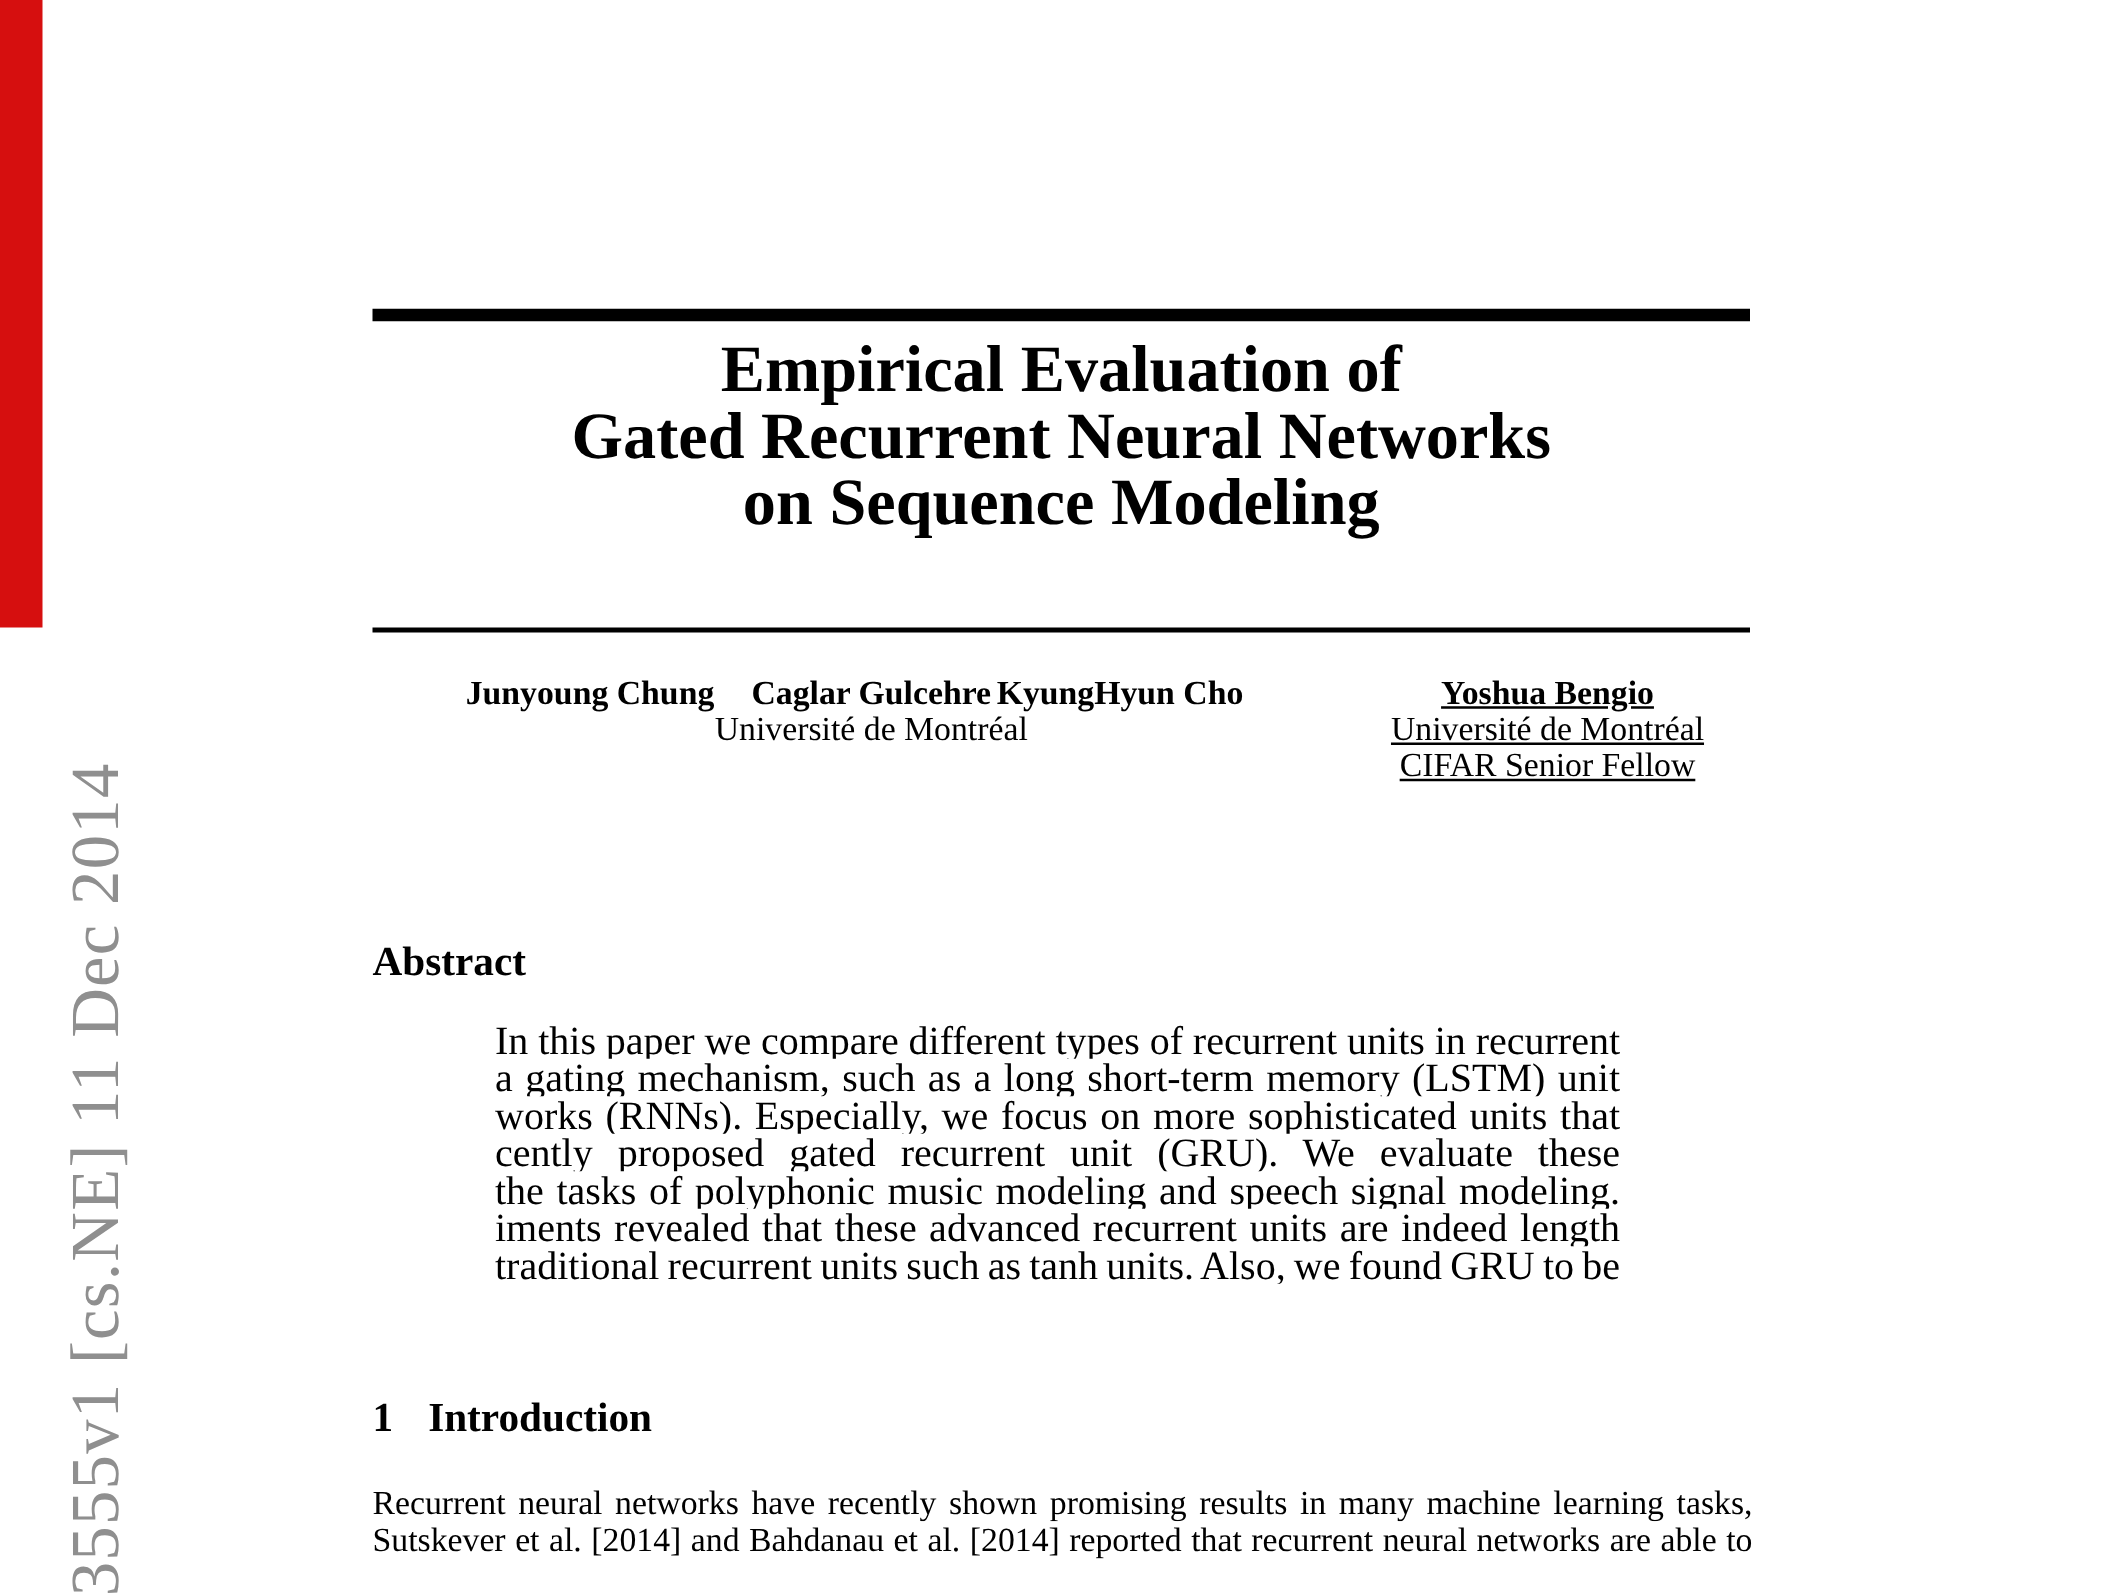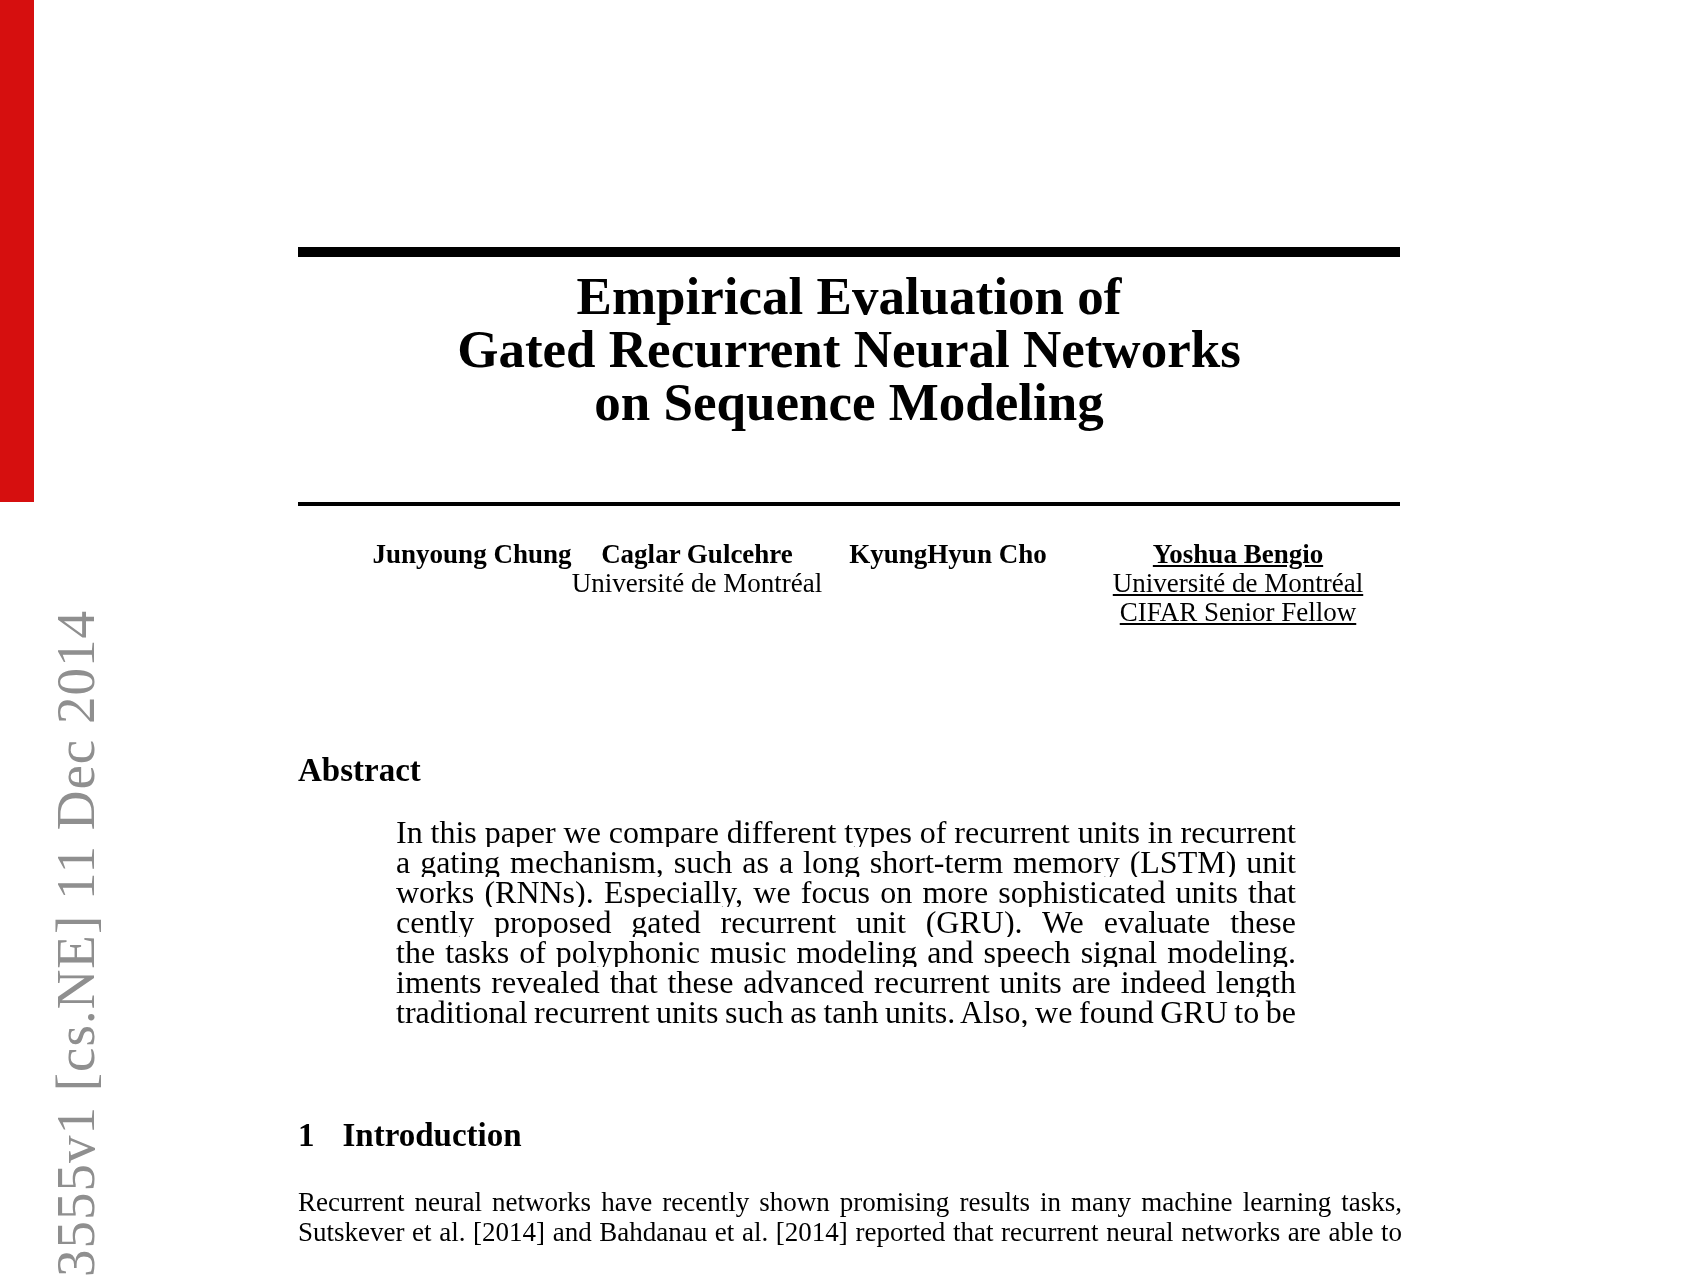--- a/index.html
+++ b/index.html
@@ -41,21 +41,21 @@
   .author-block {
     top: 540px;
     transform: translateX(-50%);
     text-align: center;
     font-size: 27px; line-height: 29px;
     white-space: nowrap;
   }
   .author-block .author-name { font-weight: bold; }
   #author-1 { left: 452px; margin-left: 20px; }
   #author-2 { left: 697px; }
-  #author-3 { left: 948px; text-align: right; }
+  #author-3 { left: 896px; text-align: right; }
   #author-4 { left: 1238px; text-decoration: underline; }
 
   #abstract-heading {
     left: 298px; top: 752px; width: 1102px;
     text-align: left;
     font-size: 33px; font-weight: bold;
   }
 
   #abstract-body {
     left: 396px; top: 817px; width: 900px;

